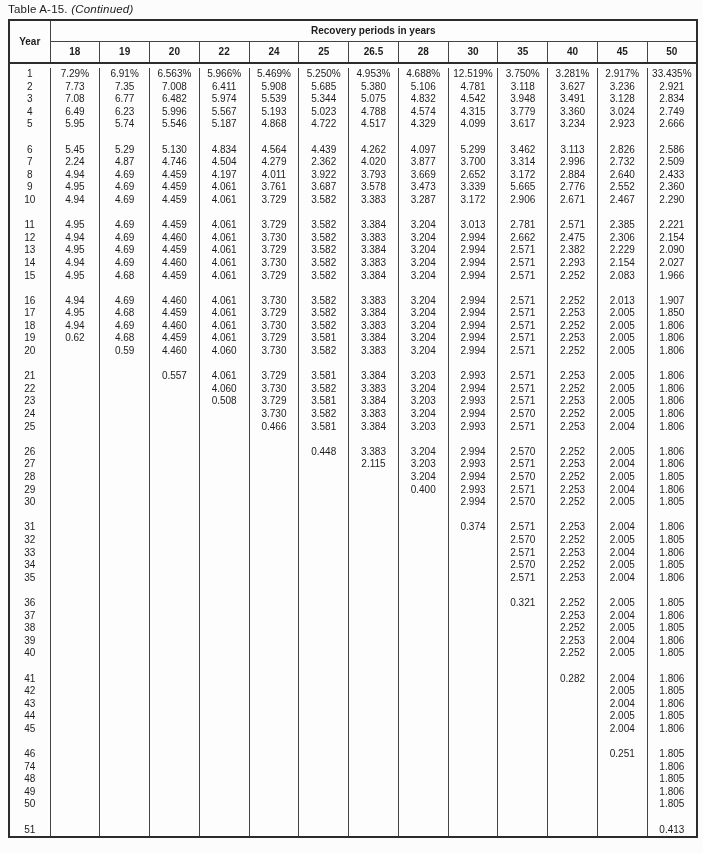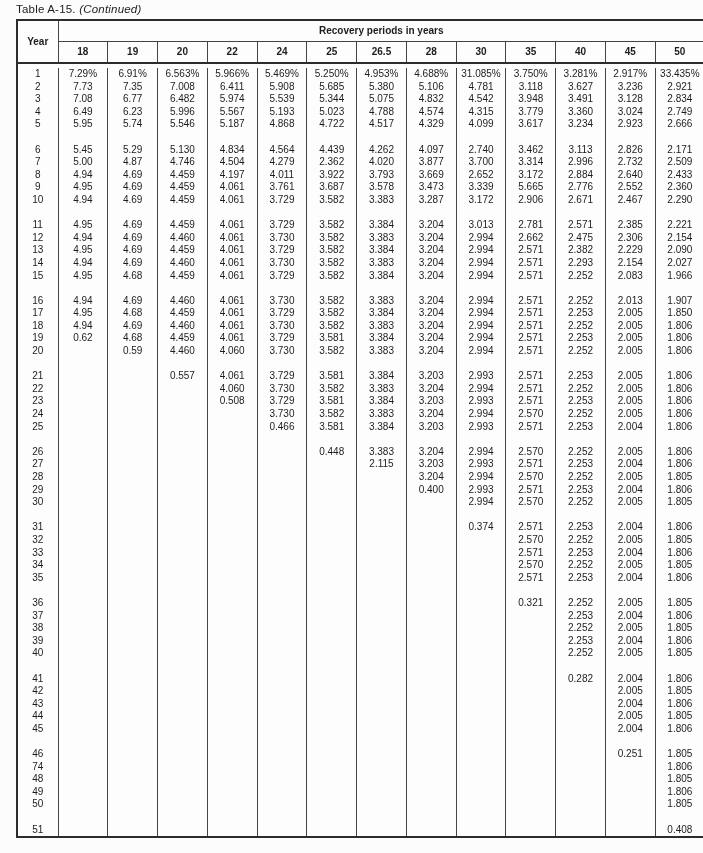--- a/index.html
+++ b/index.html
@@ -3,21 +3,21 @@
 <meta charset="utf-8">
 <style>
   * { box-sizing: border-box; }
   html, body {
     margin: 0; padding: 0;
     width: 703px; height: 853px;
     background: #fcfcfc;
     overflow: hidden;
   }
   body { font-family: "Liberation Sans", sans-serif; color: #1c1c1c; }
-  .page { padding: 3px 0 0 16px; }
+  .page { padding: 3px 0 0 8px; }
   .title { font-size: 11.5px; letter-spacing: 0.2px; margin-bottom: 4px; white-space: nowrap; }
   .title .cont { font-style: italic; }
   table {
     border-collapse: collapse;
     table-layout: fixed;
     width: 690px;
     border: 2px solid #2c2c2c;
     background: #fdfdfd;
   }
   th, td {
@@ -90,21 +90,21 @@
         <tr>
           <td>1</td>
           <td>7.29%</td>
           <td>6.91%</td>
           <td>6.563%</td>
           <td>5.966%</td>
           <td>5.469%</td>
           <td>5.250%</td>
           <td>4.953%</td>
           <td>4.688%</td>
-          <td>31.085%</td>
+          <td>12.519%</td>
           <td>3.750%</td>
           <td>3.281%</td>
           <td>2.917%</td>
           <td>33.435%</td>
         </tr>
         <tr>
           <td>2</td>
           <td>7.73</td>
           <td>7.35</td>
           <td>7.008</td>
@@ -186,29 +186,29 @@
         <tr>
           <td>6</td>
           <td>5.45</td>
           <td>5.29</td>
           <td>5.130</td>
           <td>4.834</td>
           <td>4.564</td>
           <td>4.439</td>
           <td>4.262</td>
           <td>4.097</td>
-          <td>2.740</td>
+          <td>5.299</td>
           <td>3.462</td>
           <td>3.113</td>
           <td>2.826</td>
-          <td>2.171</td>
+          <td>2.586</td>
         </tr>
         <tr>
           <td>7</td>
-          <td>5.00</td>
+          <td>2.24</td>
           <td>4.87</td>
           <td>4.746</td>
           <td>4.504</td>
           <td>4.279</td>
           <td>2.362</td>
           <td>4.020</td>
           <td>3.877</td>
           <td>3.700</td>
           <td>3.314</td>
           <td>2.996</td>
@@ -1054,17 +1054,17 @@
           <td></td>
           <td></td>
           <td></td>
           <td></td>
           <td></td>
           <td></td>
           <td></td>
           <td></td>
           <td></td>
           <td></td>
-          <td>0.408</td>
+          <td>0.413</td>
         </tr>
       </tbody>
   </table>
 </div>
 
 </body></html>

